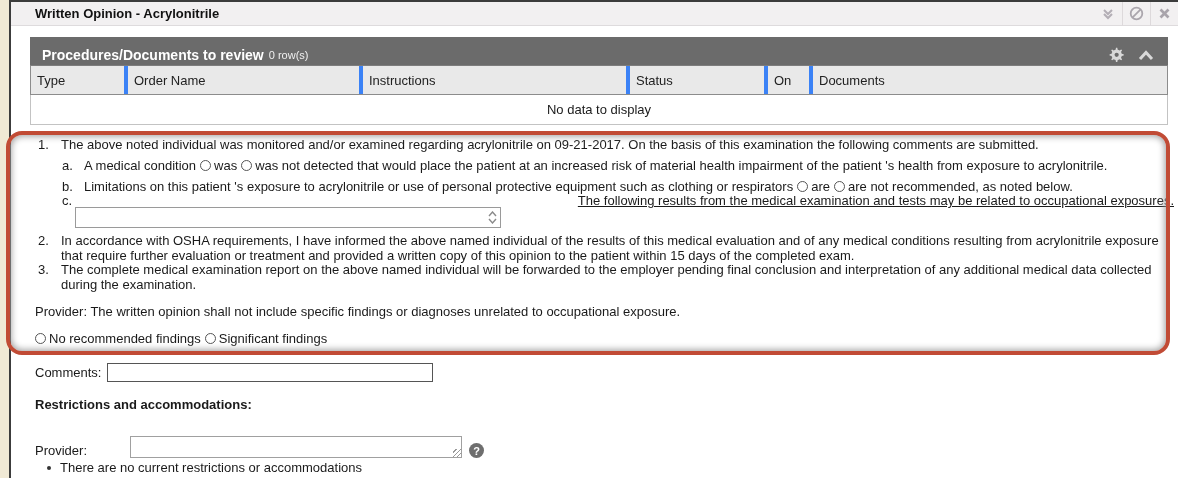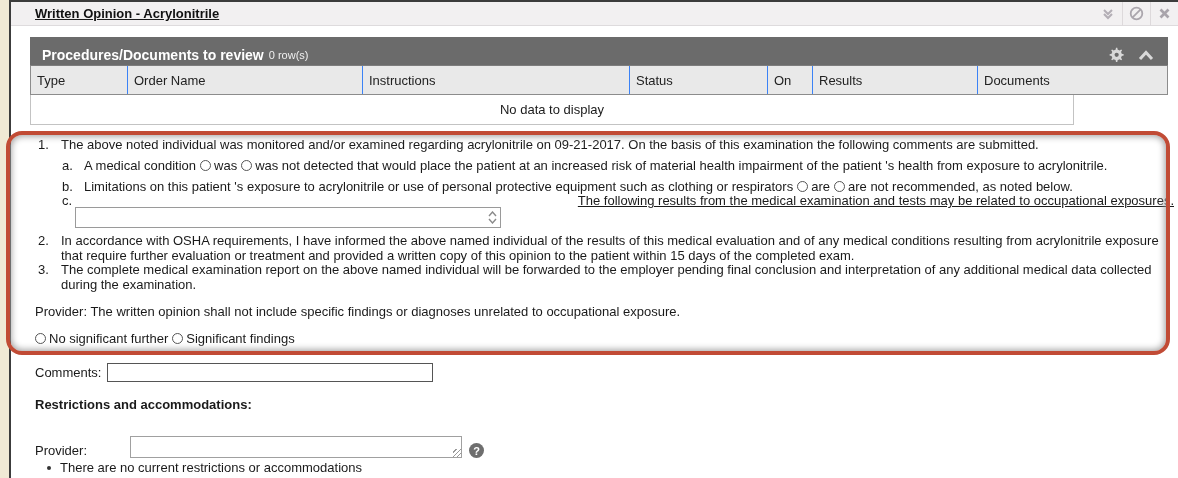--- a/index.html
+++ b/index.html
@@ -10,21 +10,21 @@
     position:relative; overflow:hidden;
   }
   
   .left-strip { position:absolute; left:0; top:0; width:9px; height:478px; background:#f0e9d5; }
   .left-line  { position:absolute; left:9px; top:0; width:2px; height:478px; background:#3c3c3c; }
   .top-line   { position:absolute; left:9px; top:0; right:0; height:2px; background:#3c3c3c; }
 
   .title-bar {
     position:absolute; left:11px; top:2px; right:0; height:24px;
     background:#f2f0f1; border-bottom:1px solid #dedbdd;
-    display:flex; align-items:center;text-decoration:underline;
+    display:flex; align-items:center;
   }
   .title-bar .title { font-weight:bold; font-size:13px; margin-left:24px; color:#111; }
   .title-actions { margin-left:auto; display:flex; height:24px; }
   .ta-btn {
     width:28px; height:24px; display:flex; align-items:center; justify-content:center;
     border-left:1px solid #ddd9db; cursor:pointer;
   }
   .ta-btn:first-child { border-left:none; }
   .ta-btn svg { display:block; }
 
@@ -39,26 +39,26 @@
   .ph-actions .ph-btn { cursor:pointer; display:flex; align-items:center; }
 
   
   .grid-header {
     position:absolute; left:30px; top:65px; width:1138px; height:30px;
     display:flex; background:#e9e9e9;
     border:1px solid #8c8c8c; border-top:1px solid #7d7d7d;
   }
   .gh-cell {
     display:flex; align-items:center; padding-left:6px;
-    border-right:1px solid #3b82f6; color:#222; font-size:13px;
+    border-right:4px solid #3b82f6; color:#222; font-size:13px;
     overflow:hidden; white-space:nowrap;
   }
   .gh-cell:last-child { border-right:none; }
   .grid-empty {
-    position:absolute; left:30px; top:95px; width:1044px; height:30px;
+    position:absolute; left:30px; top:95px; width:1138px; height:30px;
     display:flex; align-items:center; justify-content:center;
     border:1px solid #c3c3c3; border-top:none; background:#fff; font-size:13px;
   }
 
   
   .red-box {
     position:absolute; left:6px; top:131px; width:1164px; height:224px;
     border:4px solid #c14b35; border-radius:16px;
     box-shadow: inset 0 0 7px 1px #9a9a9a;
     pointer-events:none; z-index:5;
@@ -167,21 +167,20 @@
     </span>
   </div>
 </div>
 
 <div class="grid-header">
   <div class="gh-cell" style="width:97px">Type</div>
   <div class="gh-cell" style="width:235px">Order Name</div>
   <div class="gh-cell" style="width:267px">Instructions</div>
   <div class="gh-cell" style="width:138px">Status</div>
   <div class="gh-cell" style="width:45px">On</div>
-  <div class="gh-cell" style="width:165px">Results</div>
   <div class="gh-cell" style="flex:1">Documents</div>
 </div>
 <div class="grid-empty">No data to display</div>
 
 <div class="red-box"></div>
 
 <div class="num-item" style="top:137px">
   <span class="num">1.</span>
   <div class="body">The above noted individual was monitored and/or examined regarding acrylonitrile on 09-21-2017. On the basis of this examination the following comments are submitted.</div>
 </div>
@@ -225,21 +224,21 @@
 <div class="num-item" style="top:262px">
   <span class="num">3.</span>
   <div class="body">The complete medical examination report on the above named individual will be forwarded to the employer pending final conclusion and interpretation of any additional medical data collected during the examination.</div>
 </div>
 
 <div class="provider-note">Provider: The written opinion shall not include specific findings or diagnoses unrelated to occupational exposure.</div>
 
 <div class="findings">
   <span class="opt">
     <span class="radio"></span>
-    <span>No significant further</span>
+    <span>No recommended findings</span>
   </span>
   <span class="opt">
     <span class="radio"></span>
     <span>Significant findings</span>
   </span>
 </div>
 
 <div class="comments-row">
   <span>Comments:</span>
   <input type="text" value="" style="">

